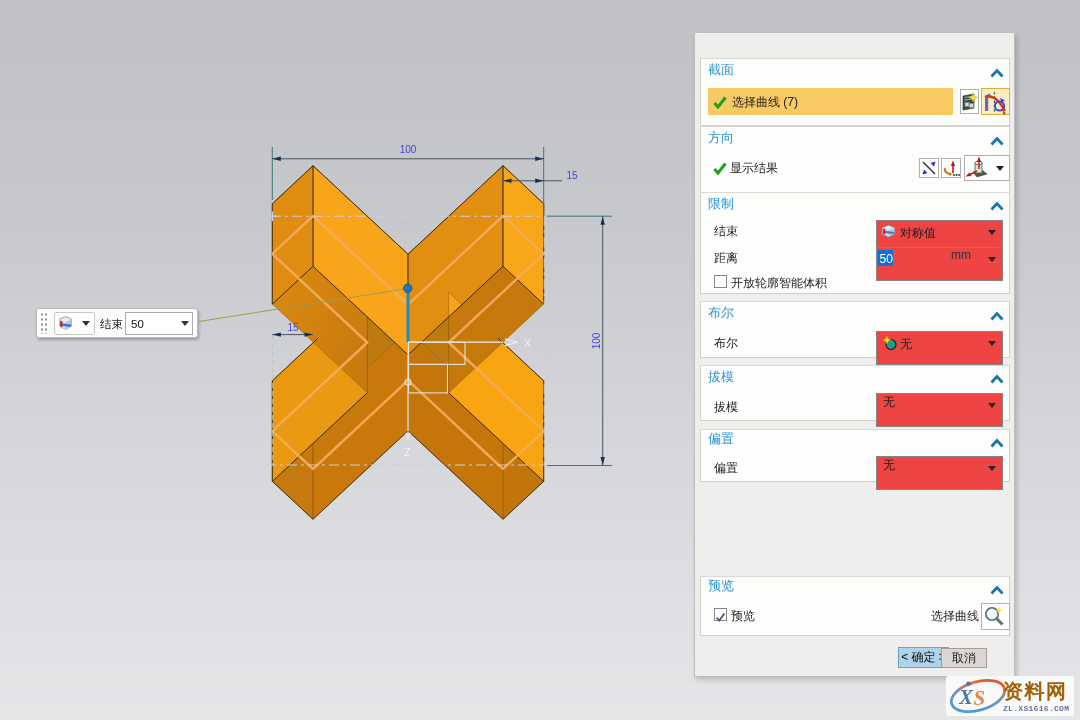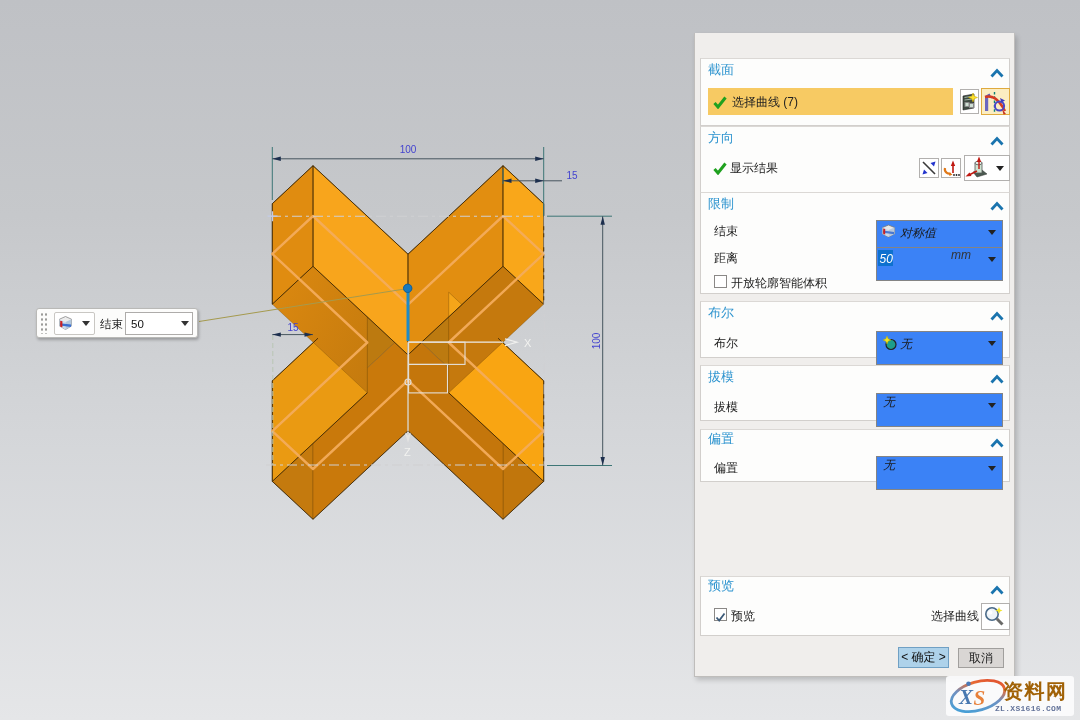--- a/index.html
+++ b/index.html
@@ -19,30 +19,30 @@
 #mini .inp span { position:absolute; left:5px; top:5px; }
 
 #dlg { position:absolute; left:694px; top:33px; width:321px; height:644px; background:#f0eeec;
   border:1px solid #bfbdbb; border-top:none; box-shadow:2px 3px 5px rgba(0,0,0,0.18); }
 #title { position:absolute; left:-1px; top:0px; width:321px; height:22px; background:#578280; }
 #title .cap { position:absolute; left:30px; top:3.5px; color:#fff; font-size:13px; }
 .card { position:absolute; left:5px; width:310px; background:#fdfdfc; border:1px solid #d2cfcc;
   border-top-color:#dbd8d5; }
 .hdr { position:absolute; left:7px; color:#2e94cf; font-size:13px; }
 .lbl { position:absolute; left:13px; font-size:12px; color:#1c1c1c; }
-.combo { position:absolute; left:175px; width:127px; height:34px; background:#3b82f6; border:1px solid #848484;font-style:italic; }
+.combo { position:absolute; left:175px; width:127px; height:34px; background:#ef4444; border:1px solid #848484; }
 .combo .txt { position:absolute; left:6px; top:0; font-size:12px; color:#1a1a1a; }
 .combo .txt2 { position:absolute; left:23px; top:4px; font-size:12px; color:#1a1a1a; }
 .arr { position:absolute; right:6px; top:9px; width:0; height:0;
   border-left:4px solid transparent; border-right:4px solid transparent; border-top:5px solid #222; }
 .chk { position:absolute; width:13px; height:13px; background:#fff; border:1px solid #8a8886; }
 .btn { position:absolute; background:#fff; border:1px solid #b2b0ae; }
 #okbtn { position:absolute; left:203px; top:614px; width:51px; height:21px; background:#aed2ea;
   border:1px solid #70a0c4; font-size:12px; color:#111; text-align:center; line-height:19px; }
-#cxbtn { position:absolute; left:263px; top:615px; width:46px; height:20px; background:#d9d6d4;
+#cxbtn { position:absolute; left:246px; top:615px; width:46px; height:20px; background:#d9d6d4;
   border:1px solid #a19f9d; font-size:12px; color:#222; text-align:center; line-height:18px; }
 
 #wm { position:absolute; left:946px; top:676px; width:128px; height:40px; background:rgba(251,251,252,0.95);
   border-radius:3px; }
 </style></head>
 <body>
 <div id="stage">
 <svg id="svg1" width="1080" height="720" viewBox="0 0 1080 720">
 <defs>
 <linearGradient id="gLU" x1="0" y1="0" x2="1" y2="1">
@@ -296,15 +296,15 @@
             <stop offset="0.78" stop-color="#e86c34"></stop>
             <stop offset="1" stop-color="#e05030"></stop>
 </linearGradient>
 </defs>
 <ellipse cx="31" cy="20" rx="27.5" ry="14.2" fill="none" stroke="url(#sw1)" stroke-width="2.8" transform="rotate(-16 31 20)"></ellipse>
 <circle cx="21.5" cy="7.8" r="2.3" fill="#4a7ab8"></circle>
 <text x="12" y="27.5" font-family="Liberation Serif" font-style="italic" font-weight="bold" font-size="21" fill="#4878b0">X</text>
 <text x="26.5" y="28.5" font-family="Liberation Serif" font-style="italic" font-weight="bold" font-size="21" fill="#e8813a">S</text>
 </svg>
 <div style="position:absolute;left:57px;top:1.5px;font-size:20px;font-weight:bold;color:#a16207;letter-spacing:1.5px">资料网</div>
-<div style="position:absolute;left:49px;top:28px;font-size:8px;font-weight:bold;color:#63739a;letter-spacing:0.3px;font-family:'Liberation Mono',monospace">ZL.XS1616.COM</div>
+<div style="position:absolute;left:57px;top:28px;font-size:8px;font-weight:bold;color:#63739a;letter-spacing:0.3px;font-family:'Liberation Mono',monospace">ZL.XS1616.COM</div>
     </div>
 </div>
 
 </body></html>

